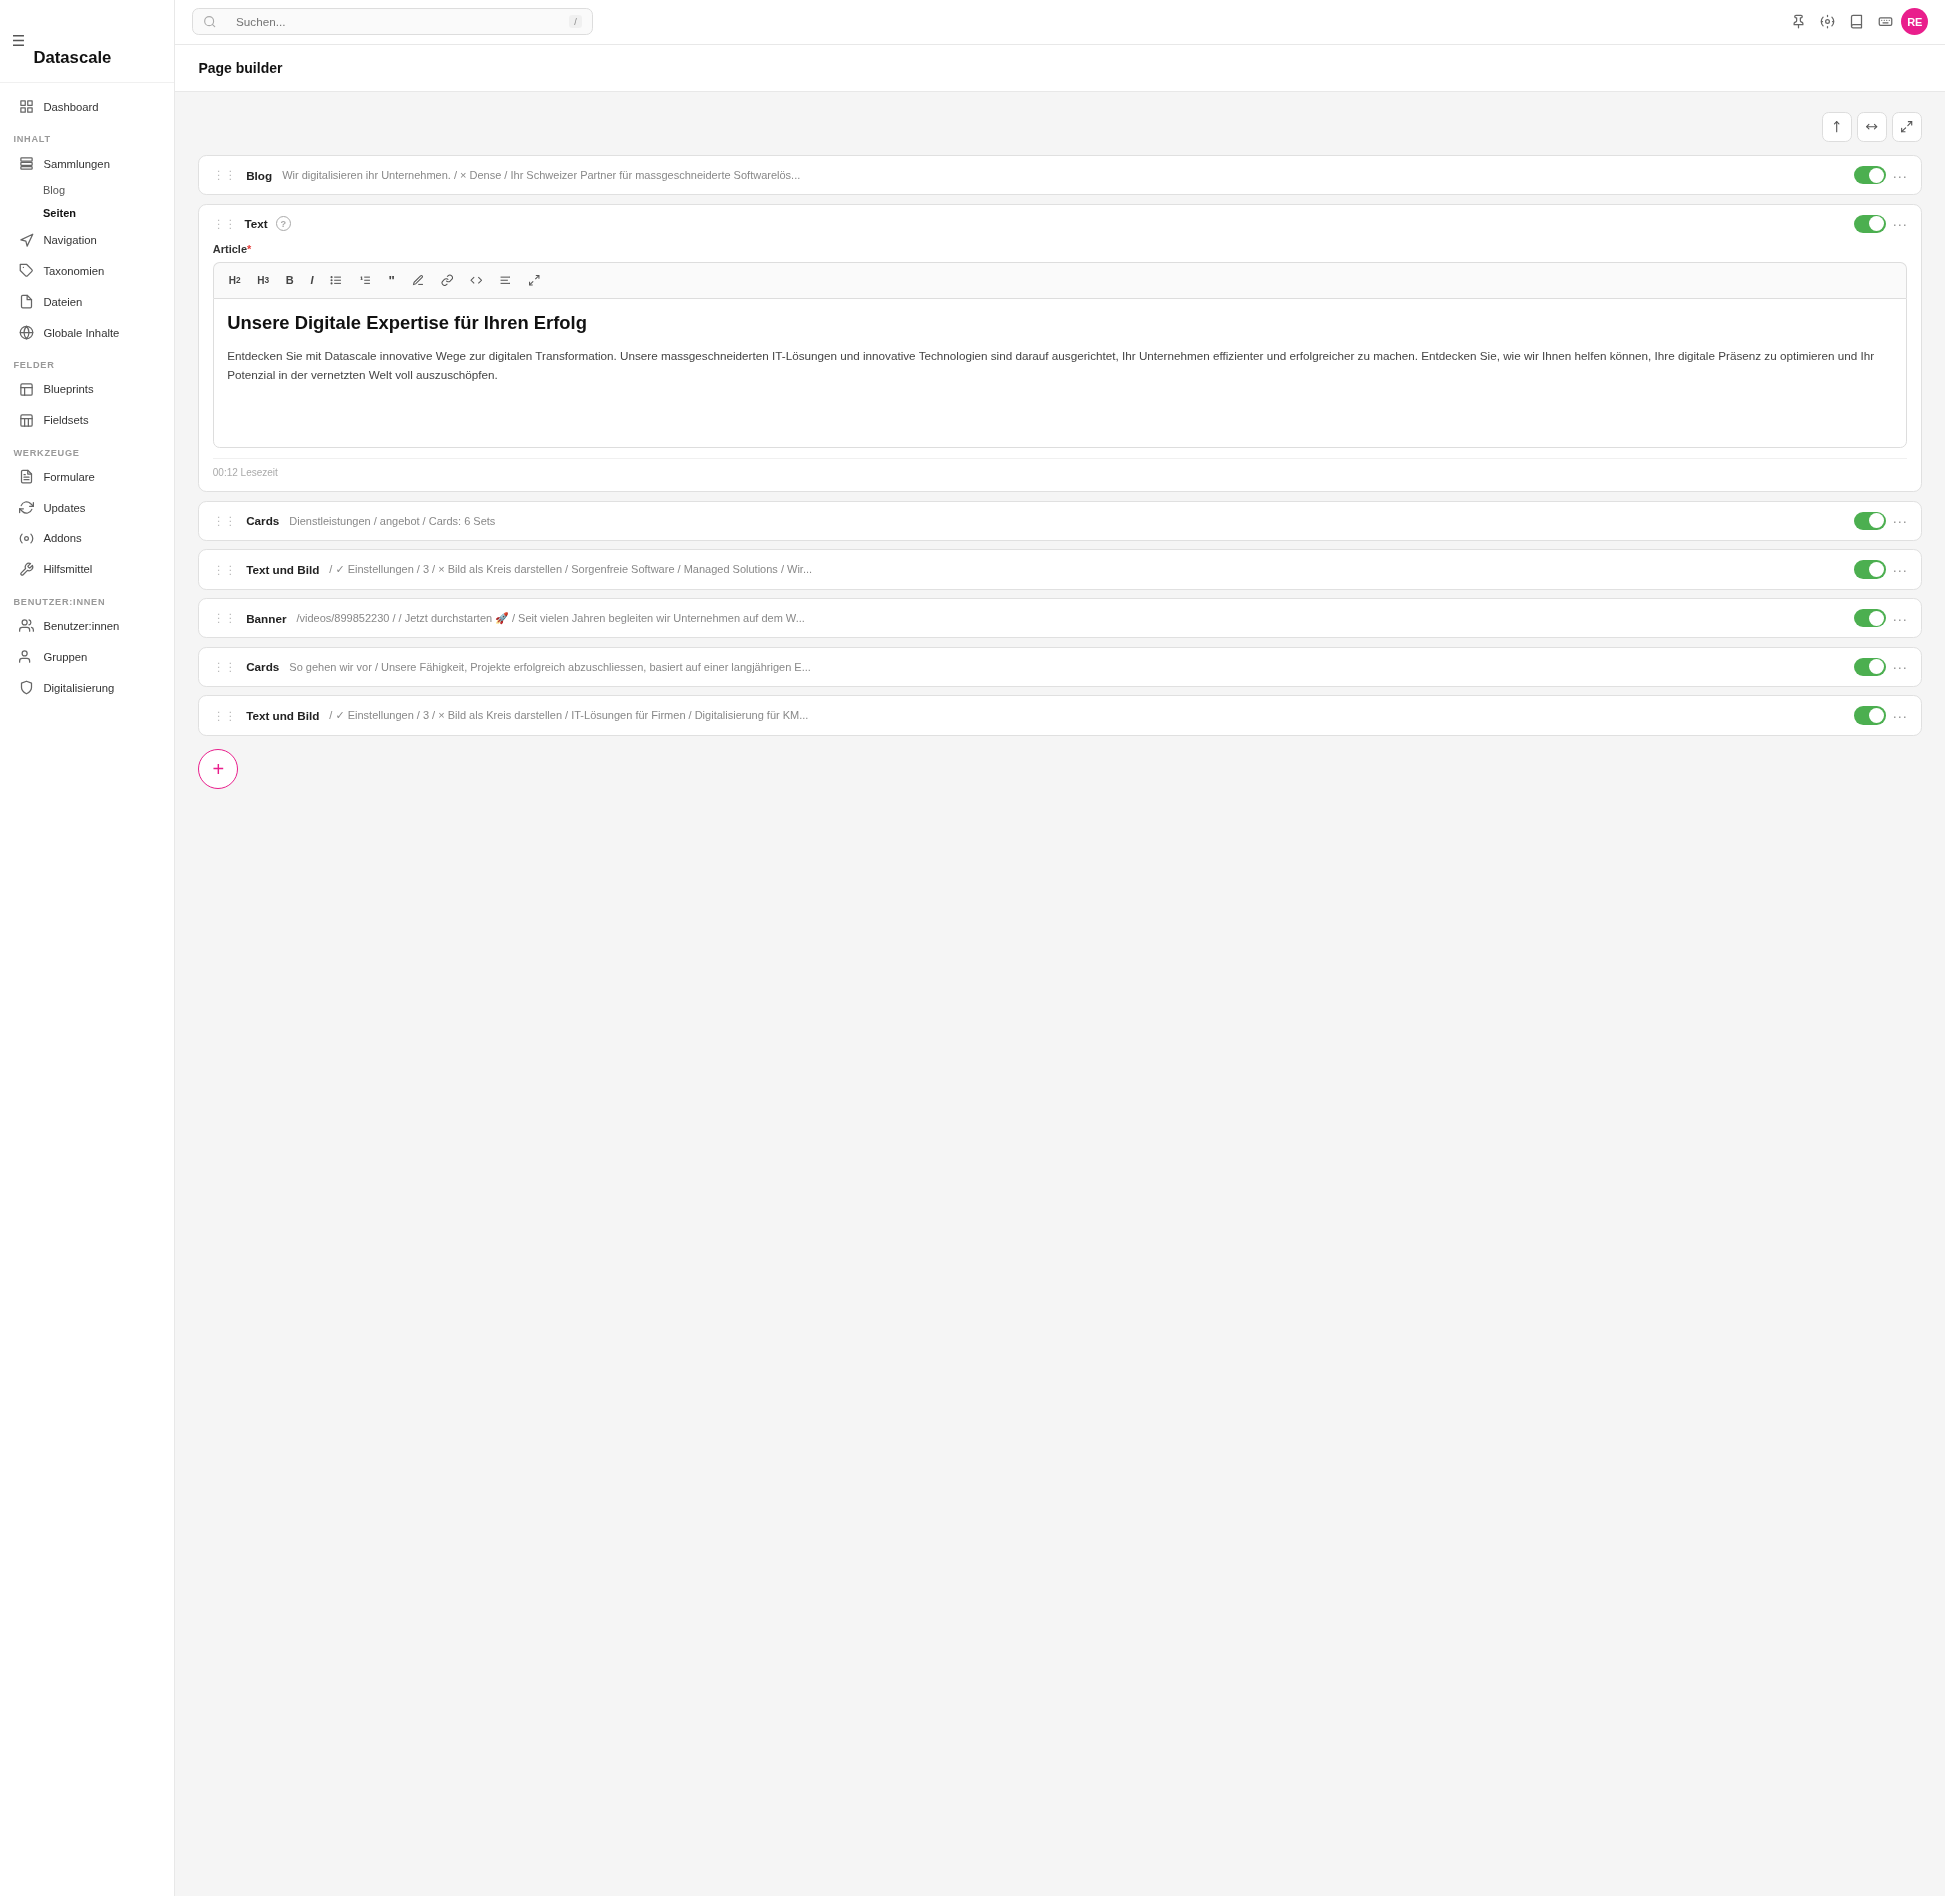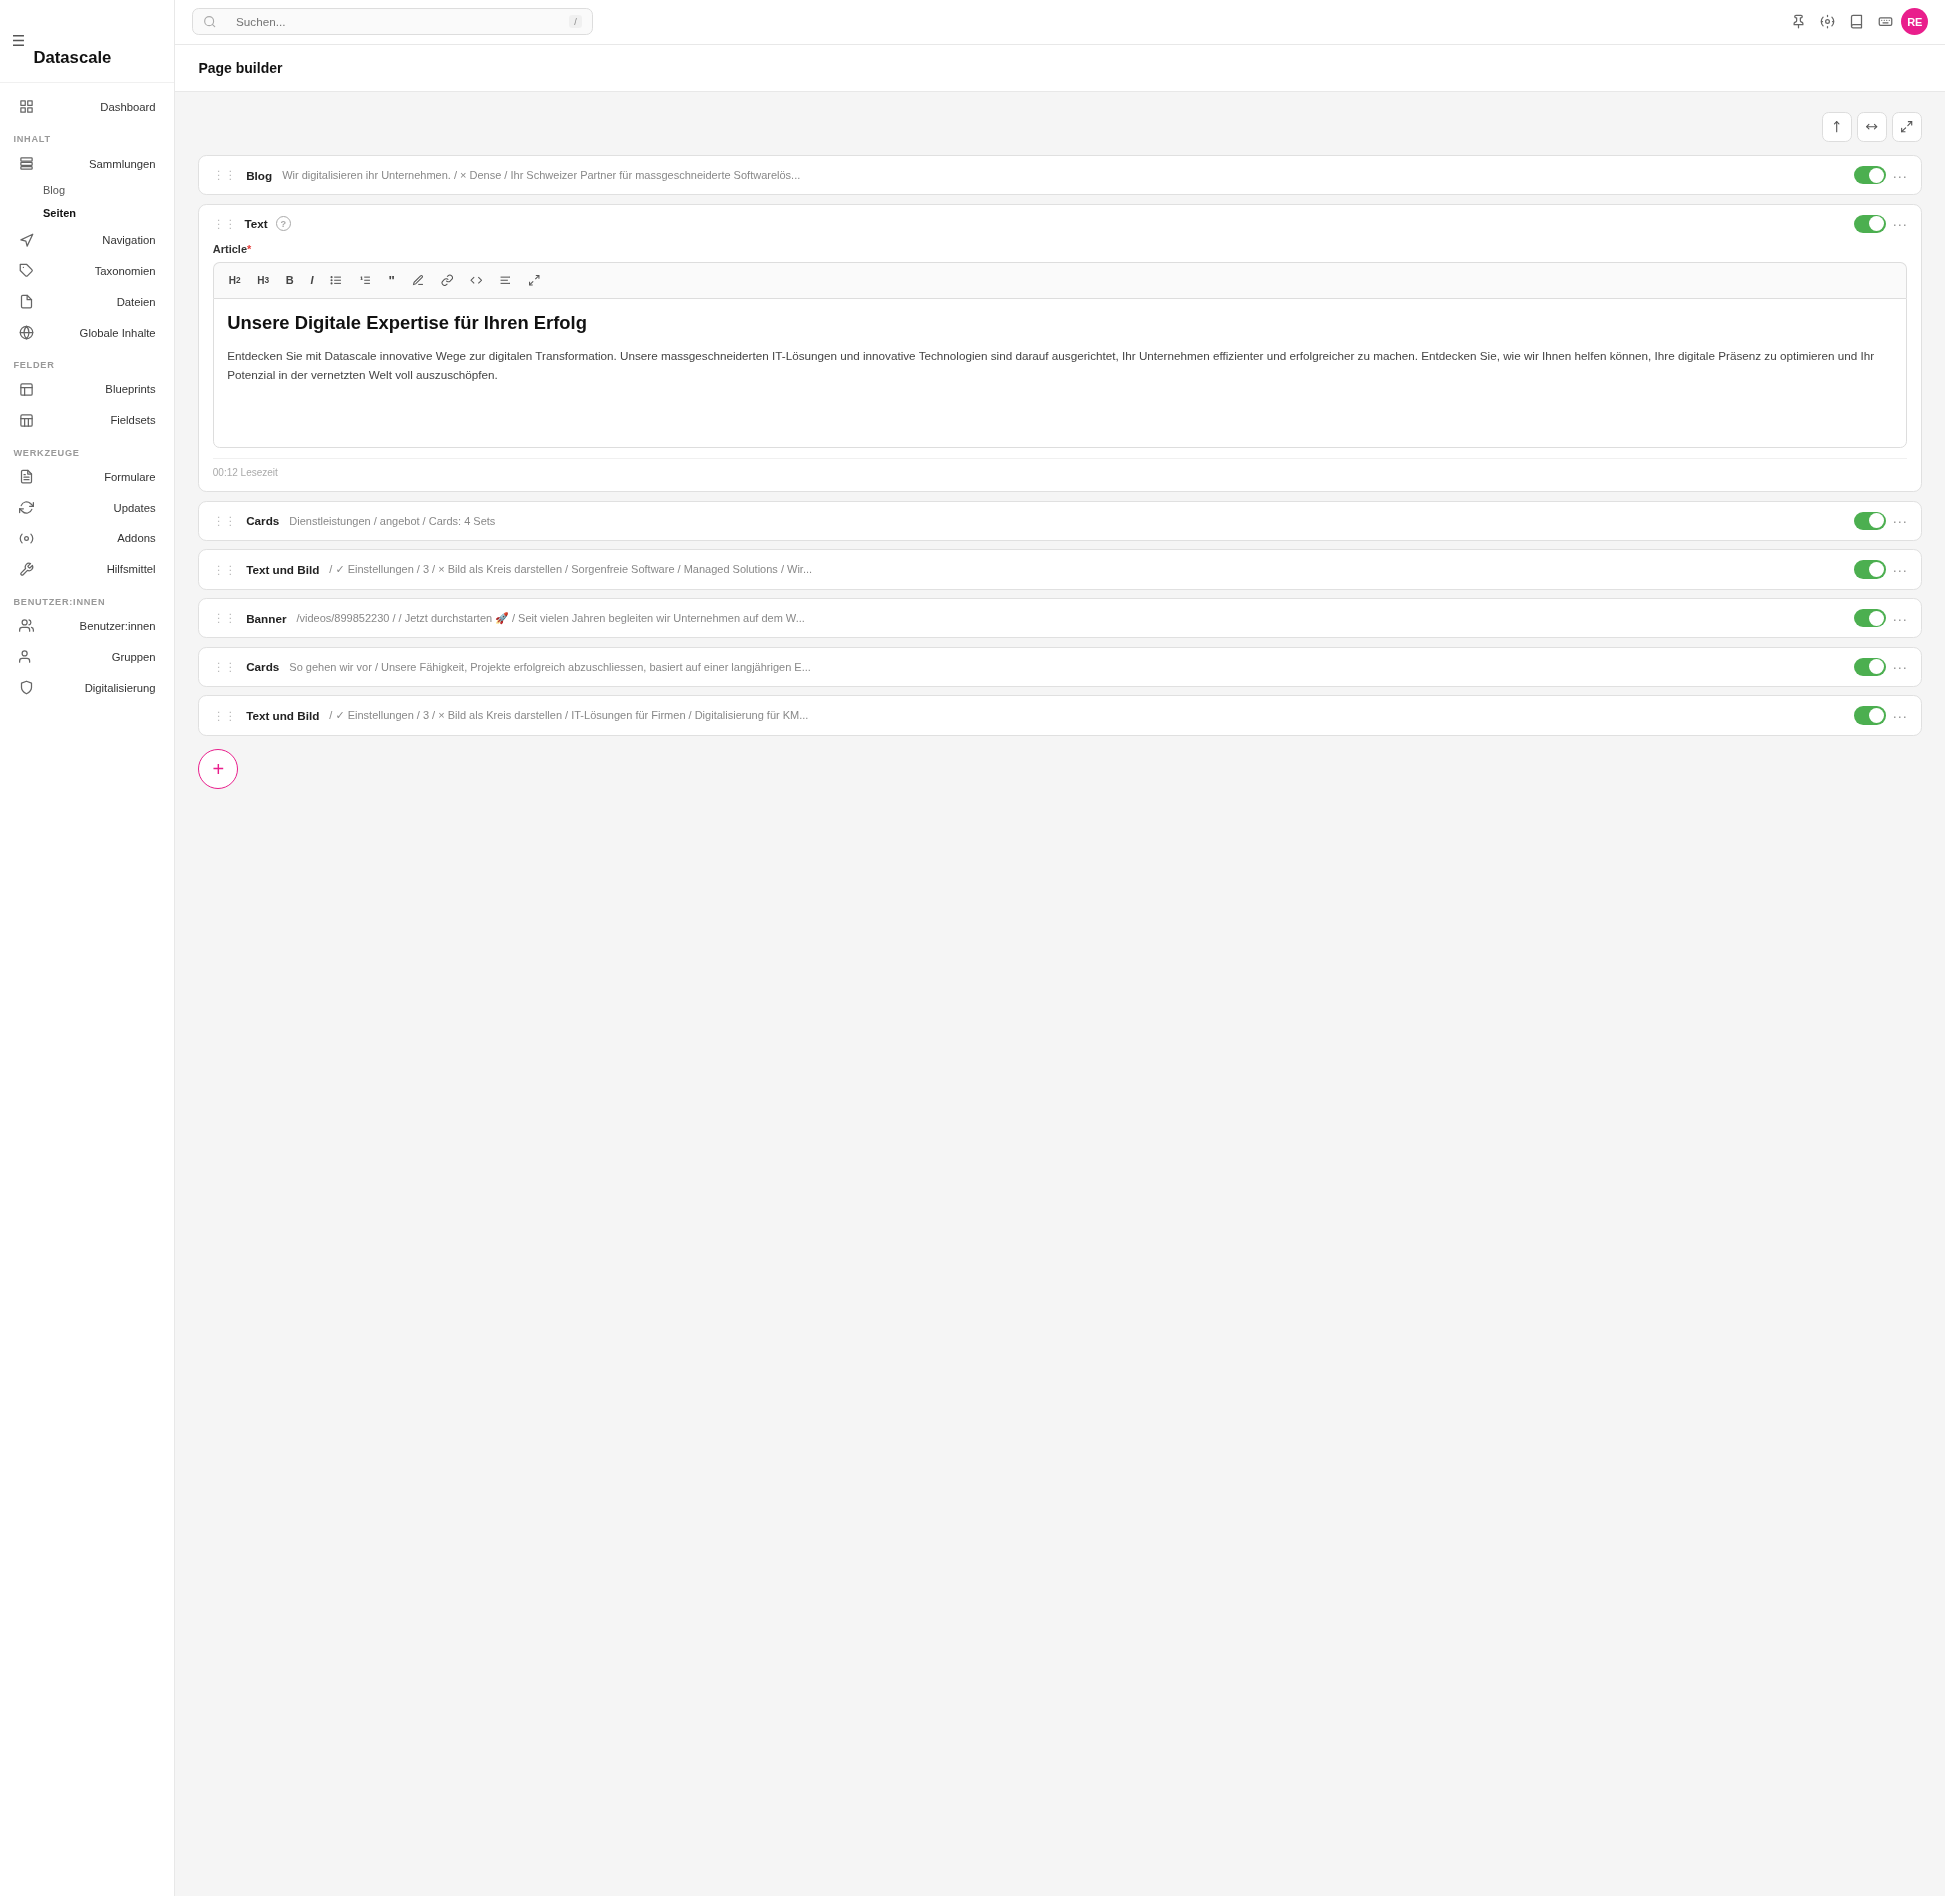--- a/index.html
+++ b/index.html
@@ -5,21 +5,21 @@
     * { box-sizing: border-box; margin: 0; padding: 0; }
     body { font-family: -apple-system, BlinkMacSystemFont, 'Segoe UI', sans-serif; background: #f5f5f5; display: flex; height: 100vh; overflow: hidden; font-size: 11.7px; color: #222; }
 
     
     .sidebar { width: 175px; min-width: 175px; background: #fff; border-right: 0.8px solid #e8e8e8; display: flex; flex-direction: column; overflow-y: auto; padding-bottom: 16.7px; }
     .sidebar-header { display: flex; align-items: center; gap: 8.3px; padding: 13.4px 13.4px 13.4px 11.7px; border-bottom: 0.8px solid #f0f0f0; }
     .sidebar-header .logo-text { font-size: 16.7px; font-weight: 700; color: #111; margin-top: 35px; }
     .hamburger-icon { cursor: pointer; color: #555; font-size: 15px; }
 
     .sidebar-nav { padding: 8.3px 0; }
-    .sidebar-item { display: flex; align-items: center; gap: 8.3px; padding: 6.7px 13.4px; cursor: pointer; border-radius: 5px; margin: 0.8px 5px; color: #333; font-size: 11.3px; justify-content: space-between; }
+    .sidebar-item { display: flex; align-items: center; gap: 8.3px; padding: 6.7px 13.4px; cursor: pointer; border-radius: 5px; margin: 0.8px 5px; color: #333; font-size: 11.3px; }
     .sidebar-item .icon { width: 16.7px; height: 16.7px; display: flex; align-items: center; justify-content: center; flex-shrink: 0; }
 
     .sidebar-section-label { font-size: 9.2px; font-weight: 700; color: #999; text-transform: uppercase; letter-spacing: 0.08em; padding: 11.7px 13.4px 3.3px; }
 
     .sidebar-sub-item { padding: 5px 13.4px 5px 38px; cursor: pointer; font-size: 11px; color: #555; border-radius: 5px; margin: 0.8px 5px; }
     .sidebar-sub-item.active { font-weight: 600; color: #111; }
 
     
     .main { flex: 1; display: flex; flex-direction: column; overflow: hidden; }
 
@@ -417,21 +417,21 @@
             <div class="editor-heading">Unsere Digitale Expertise für Ihren Erfolg</div>
             <p class="editor-para">Entdecken Sie mit Datascale innovative Wege zur digitalen Transformation. Unsere massgeschneiderten IT-Lösungen und innovative Technologien sind darauf ausgerichtet, Ihr Unternehmen effizienter und erfolgreicher zu machen. Entdecken Sie, wie wir Ihnen helfen können, Ihre digitale Präsenz zu optimieren und Ihr Potenzial in der vernetzten Welt voll auszuschöpfen.</p>
           </div>
           <div class="read-time">00:12 Lesezeit</div>
         </div>
       </div>
 
       <div class="block-row">
         <div class="block-drag">⋮⋮</div>
         <span class="block-label">Cards</span>
-        <span class="block-desc">Dienstleistungen / angebot / Cards: 4 Sets</span>
+        <span class="block-desc">Dienstleistungen / angebot / Cards: 6 Sets</span>
         <div class="block-actions">
           <div class="toggle">
             <div class="toggle-knob"></div>
           </div>
           <div class="more-btn">···</div>
         </div>
       </div>
 
       <div class="block-row">
         <div class="block-drag">⋮⋮</div>

